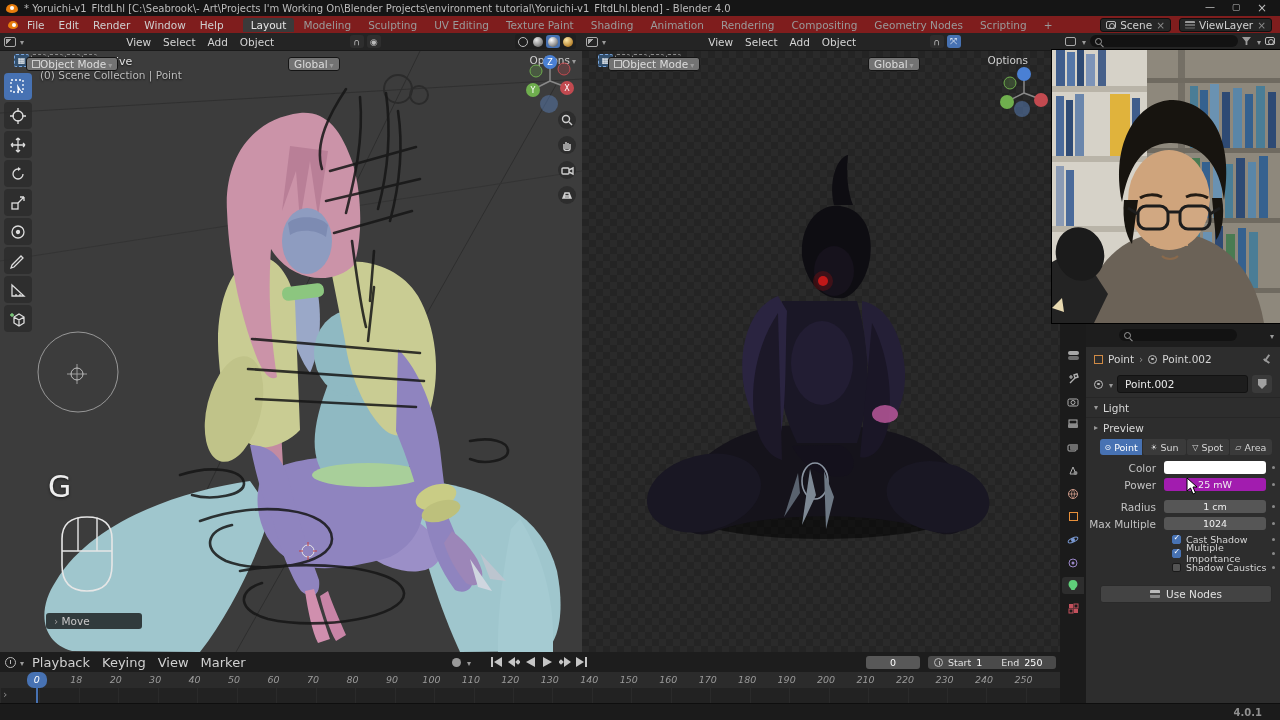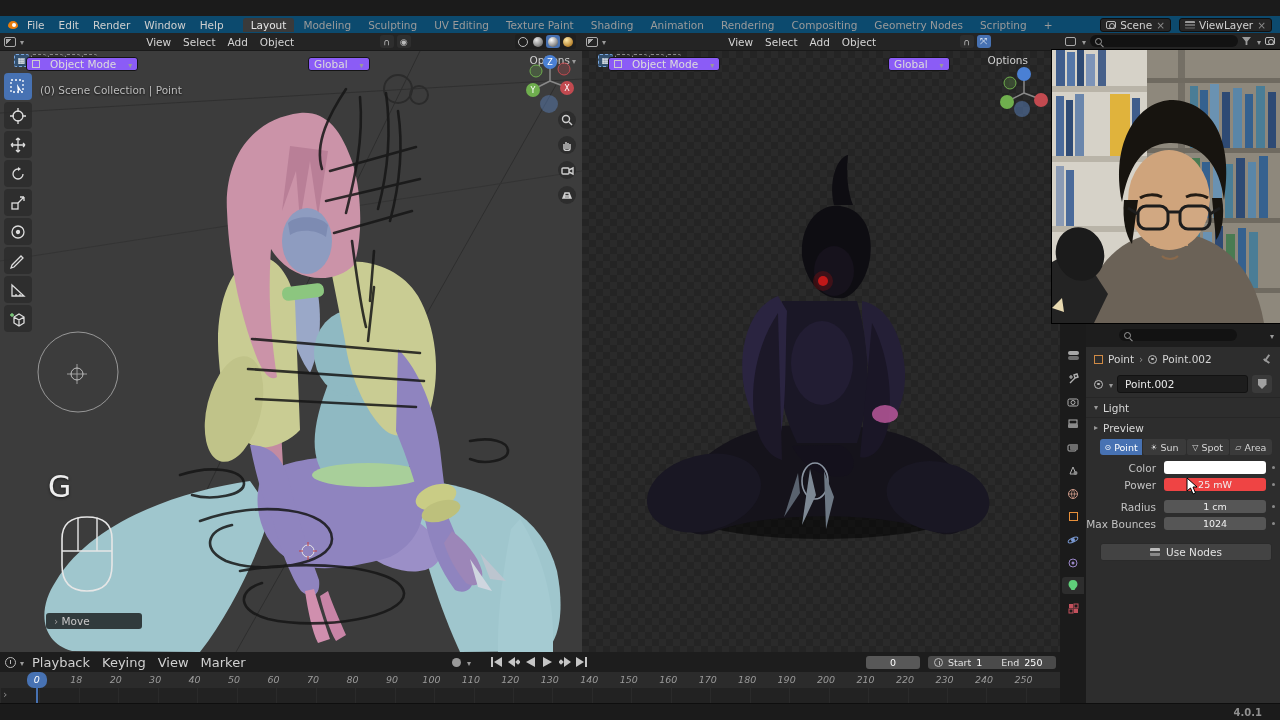--- a/index.html
+++ b/index.html
@@ -16,21 +16,21 @@
   .titlebar .title { font-size:10px; color:#bdbdbd; white-space:nowrap; overflow:hidden; flex:1; }
   .winbtns { display:flex; gap:14px; margin-right:6px; color:#bdbdbd; font-size:10px; }
   .winbtn { width:12px; text-align:center; cursor:default; }
   .winbtn.min::before { content:"—"; }
   .winbtn.max::before { content:"▢"; font-size:9px; }
   .winbtn.close::before { content:"×"; font-size:12px; }
   .blogo { width:12px; height:9px; border-radius:50% 50% 50% 50%/60% 60% 40% 40%; background:#e87d0d; position:relative; }
   .blogo::after { content:""; position:absolute; left:4px; top:2px; width:4px; height:4px; background:#fff; border-radius:50%; }
 
   
-  .menubar { position:absolute; left:0; top:16px; width:1280px; height:17px; background:#0c4a6e; display:flex; align-items:center; padding:0 8px; gap:2px; font-size:10.5px; color:#cfcfcf;justify-content:flex-end; }
+  .menubar { position:absolute; left:0; top:16px; width:1280px; height:17px; background:#7f1d1d; display:flex; align-items:center; padding:0 8px; gap:2px; font-size:10.5px; color:#cfcfcf;justify-content:flex-end; }
   .menubar .menu { padding:1px 7px; border-radius:3px; white-space:nowrap; }
   .workspaces { display:flex; align-items:center; margin-left:10px; gap:1px; }
   .ws { padding:1px 8px; border-radius:3px 3px 0 0; color:#9a9a9a; white-space:nowrap; }
   .ws.active { background:#3a3a3a; color:#e6e6e6; }
   .mb-right { margin-left:auto; display:flex; align-items:center; gap:8px; }
   .pill { display:flex; align-items:center; gap:4px; background:#262626; border:1px solid #101010; border-radius:3px; padding:0 5px; height:14px; color:#d0d0d0; }
   .pill .x::before { content:"×"; color:#8a8a8a; }
   .ico-scene { width:10px; height:8px; border:1px solid #bbb; border-radius:2px; position:relative; }
   .ico-scene::after { content:""; position:absolute; left:2px; top:1px; width:4px; height:4px; border-radius:50%; border:1px solid #bbb; }
   .ico-layers { width:10px; height:8px; background:linear-gradient(#9a9a9a 2px, transparent 2px, transparent 3px, #6a6a6a 3px 5px, transparent 5px 6px, #4a4a4a 6px); border-radius:1px; }
@@ -40,21 +40,21 @@
   .vp { position:absolute; top:33px; height:619px; overflow:hidden; }
   .vp-left { left:0; width:582px; background:#3c3c3c; }
   .vp-right { left:582px; width:478px; background:#232323; }
   .vp-right .checker { position:absolute; inset:18px 0 0 0;
     background-color:#242424;
     background-image:linear-gradient(45deg,#2a2a2a 25%,transparent 25%,transparent 75%,#2a2a2a 75%),
                      linear-gradient(45deg,#2a2a2a 25%,transparent 25%,transparent 75%,#2a2a2a 75%);
     background-position:0 0,7px 7px; background-size:14px 14px; }
   .vp-header { position:absolute; left:0; top:0; right:0; height:18px; background:#242424; display:flex; align-items:center; gap:2px; padding:0 4px; z-index:5; border-bottom:1px solid #1a1a1a; }
   .vp-header .menu { padding:1px 6px; color:#d4d4d4; white-space:nowrap; font-size:10.5px; }
-  .dd { display:flex; align-items:center; gap:10px; background:#8b5cf6; border:1px solid #151515; border-radius:3px; padding:0 5px; height:14px; color:#dcdcdc; font-size:10.5px; white-space:nowrap;margin-top:45px; }
+  .dd { display:flex; align-items:center; gap:0; background:#737373; border:1px solid #151515; border-radius:3px; padding:0 5px; height:14px; color:#dcdcdc; font-size:10.5px; white-space:nowrap;margin-top:45px; }
   .ed-ico { width:12px; height:10px; background:#8a8a8a; border-radius:2px; position:relative; }
   .ed-ico.vp3d { background:transparent; border:1px solid #aaa; }
   .ed-ico.vp3d::after { content:""; position:absolute; inset:1px; background:linear-gradient(135deg,#aaa 40%, transparent 40%); }
   .hdr-icons { display:flex; align-items:center; gap:3px; margin-left:8px; }
   .hico { width:14px; height:13px; border-radius:3px; background:#2e2e2e; display:flex; align-items:center; justify-content:center; color:#bbb; font-size:9px; }
   .hico.on { background:#4772b3; color:#fff; }
   .sphere { width:10px; height:10px; border-radius:50%; background:radial-gradient(circle at 35% 30%, #e8e8e8, #7d7d7d 70%); }
   .sphere.wire { background:transparent; border:1px solid #bbb; }
   .sphere.mat  { background:radial-gradient(circle at 35% 30%, #fff, #9a9a9a 55%, #555 90%); }
   .sphere.rend { background:radial-gradient(circle at 35% 30%, #ffe9a8, #b07820 80%); }
@@ -63,21 +63,21 @@
   .shadegrp .hico.on { background:#4772b3; }
 
   .selrow { position:absolute; left:14px; top:21px; display:flex; gap:2px; z-index:4; }
   .selbtn { width:15px; height:13px; border:1px dashed #8a8a8a; border-radius:2px; background:rgba(40,40,40,.6); color:#bbb; font-size:8px; line-height:11px; text-align:center; }
   .selbtn.on { border-color:#7aa7e0; background:#33506e; color:#fff; }
 
   .vp-options { position:absolute; top:21px; right:6px; z-index:4; color:#d0d0d0; font-size:10.5px; display:flex; align-items:center; }
 
   .vp-caption { position:absolute; left:40px; top:22px; z-index:4; text-shadow:0 1px 2px rgba(0,0,0,.8); }
   .vp-caption .l1 { font-size:11px; color:#e0e0e0; }
-  .vp-caption .l2 { font-size:10.5px; color:#bdbdbd; margin-top:16px; }
+  .vp-caption .l2 { font-size:10.5px; color:#bdbdbd; margin-top:1px; }
 
   
   .toolbar { position:absolute; left:4px; top:40px; width:30px; display:flex; flex-direction:column; gap:2px; z-index:4; }
   .tbtn { width:28px; height:27px; background:#2c2c2cdd; border-radius:4px; display:flex; align-items:center; justify-content:center; }
   .tbtn.on { background:#4772b3; }
   .tbtn svg { stroke:#ddd; fill:none; stroke-width:1.3; }
   .tbtn.on svg { stroke:#fff; }
 
   
   .gizmo { position:absolute; z-index:4; }
@@ -174,20 +174,29 @@
   .mouse-ico::after { content:""; position:absolute; left:3px; top:0; width:1px; height:4px; background:#8f8f8f; }
 
   
   .webcam { position:absolute; left:1052px; top:50px; width:228px; height:273px; z-index:40; overflow:hidden; background:#6b6257; box-shadow:0 0 0 1px #000; }
 </style>
 </head>
 <body>
 
 <div class="app">
 
+  <div class="titlebar">
+    <div class="blogo"></div>
+    <div class="title">* Yoruichi-v1_FltdLhl [C:\Seabrook\- Art\Projects I'm Working On\Blender Projects\environment tutorial\Yoruichi-v1_FltdLhl.blend] - Blender 4.0</div>
+    <div class="winbtns">
+      <span class="winbtn min"></span>
+      <span class="winbtn max"></span>
+      <span class="winbtn close"></span>
+    </div>
+  </div>
 
   <div class="menubar">
     <div class="blogo" style="width:10px;height:8px;"></div>
     <div style="display:flex;">
         <span class="menu">File</span>
         <span class="menu">Edit</span>
         <span class="menu">Render</span>
         <span class="menu">Window</span>
         <span class="menu">Help</span>
       </div>
@@ -647,33 +656,50 @@
               <span>Area</span>
             </div>
           </div>
         <div class="prow">
           <span class="plabel">Color</span>
           <span class="pctrl swatch"></span>
           <i class="kdot"></i>
         </div>
         <div class="prow">
           <span class="plabel">Power</span>
-          <span class="pctrl" style="background:#ef4444;">25 mW</span>
+          <span class="pctrl" style="background:#a21caf;">25 mW</span>
           <i class="kdot"></i>
         </div>
         <div style="height:5px;"></div>
         <div>
             <div class="prow">
             <span class="plabel">Radius</span>
             <span class="pctrl">1 cm</span>
             <i class="kdot"></i>
           </div>
             <div class="prow">
-            <span class="plabel">Max Bounces</span>
+            <span class="plabel">Max Multiple</span>
             <span class="pctrl">1024</span>
+            <i class="kdot"></i>
+          </div>
+          </div>
+        <div>
+            <div class="crow active">
+            <i class="cbox"></i>
+            <span>Cast Shadow</span>
+            <i class="kdot"></i>
+          </div>
+            <div class="crow active">
+            <i class="cbox"></i>
+            <span>Multiple Importance</span>
+            <i class="kdot"></i>
+          </div>
+            <div class="crow">
+            <i class="cbox"></i>
+            <span>Shadow Caustics</span>
             <i class="kdot"></i>
           </div>
           </div>
         <div style="height:8px;"></div>
         <div class="usenodes">
           <span class="nodes-ico"></span>
           <span>Use Nodes</span>
         </div>
       </div>
     </div>

